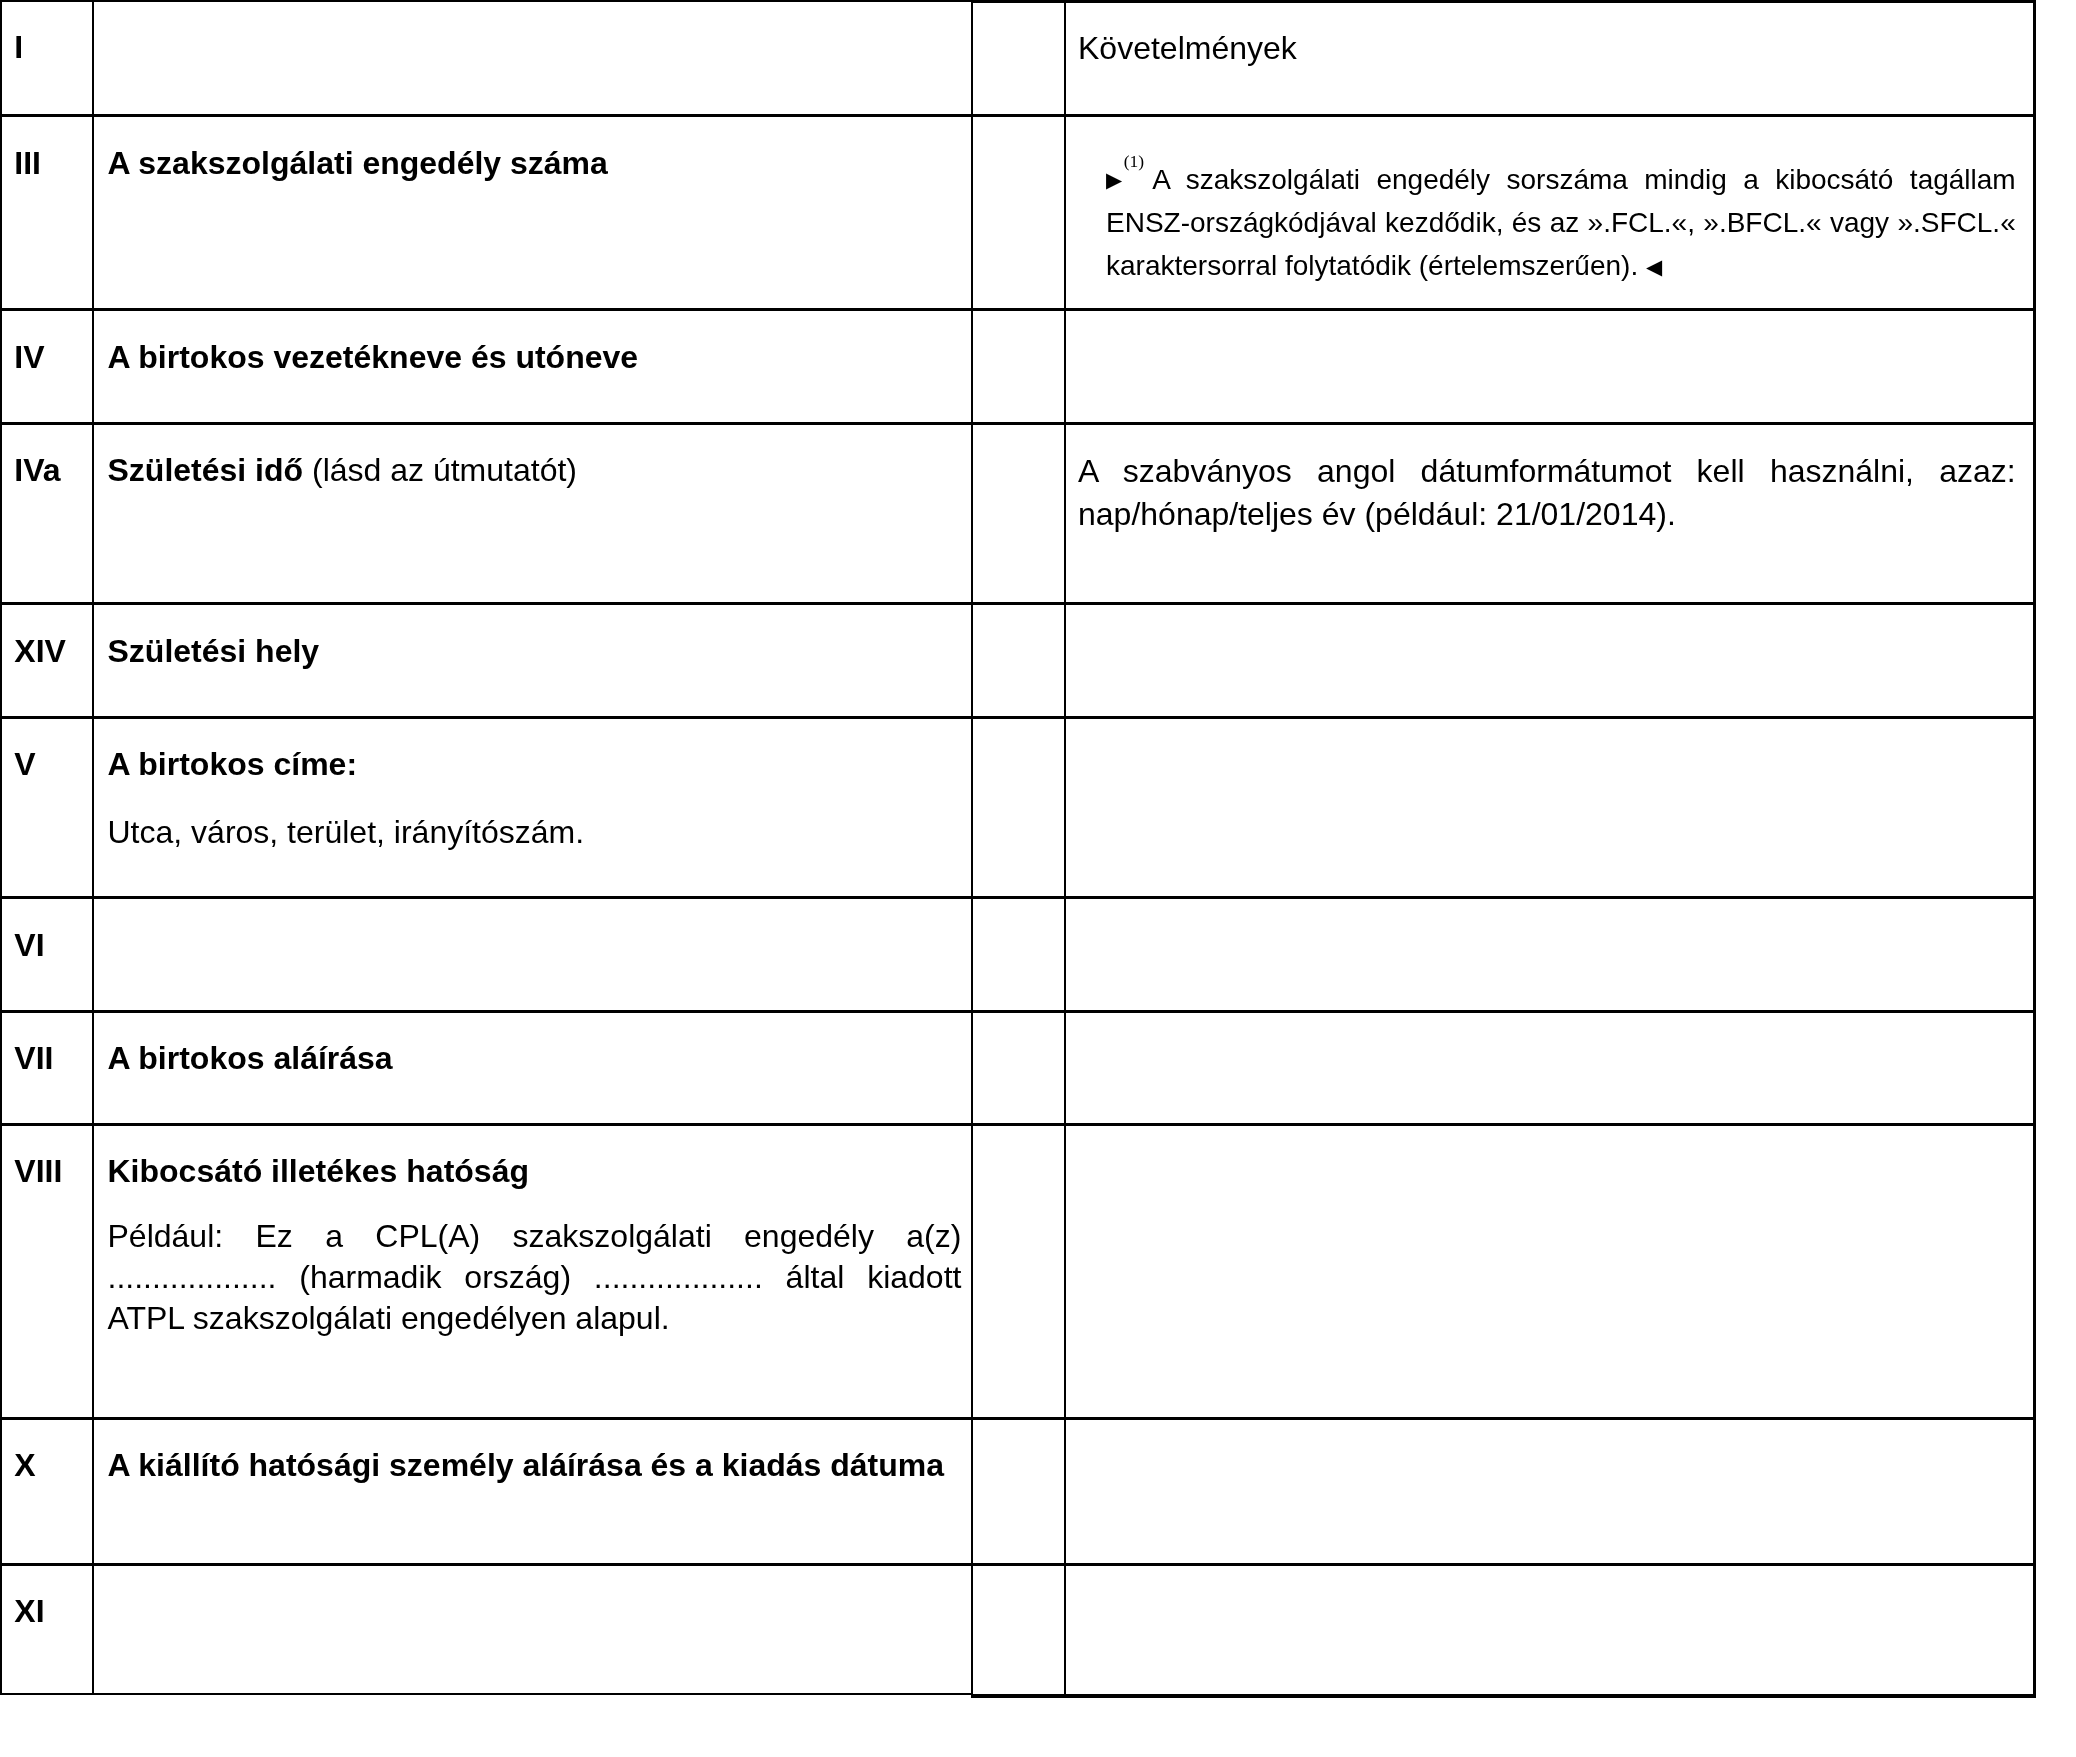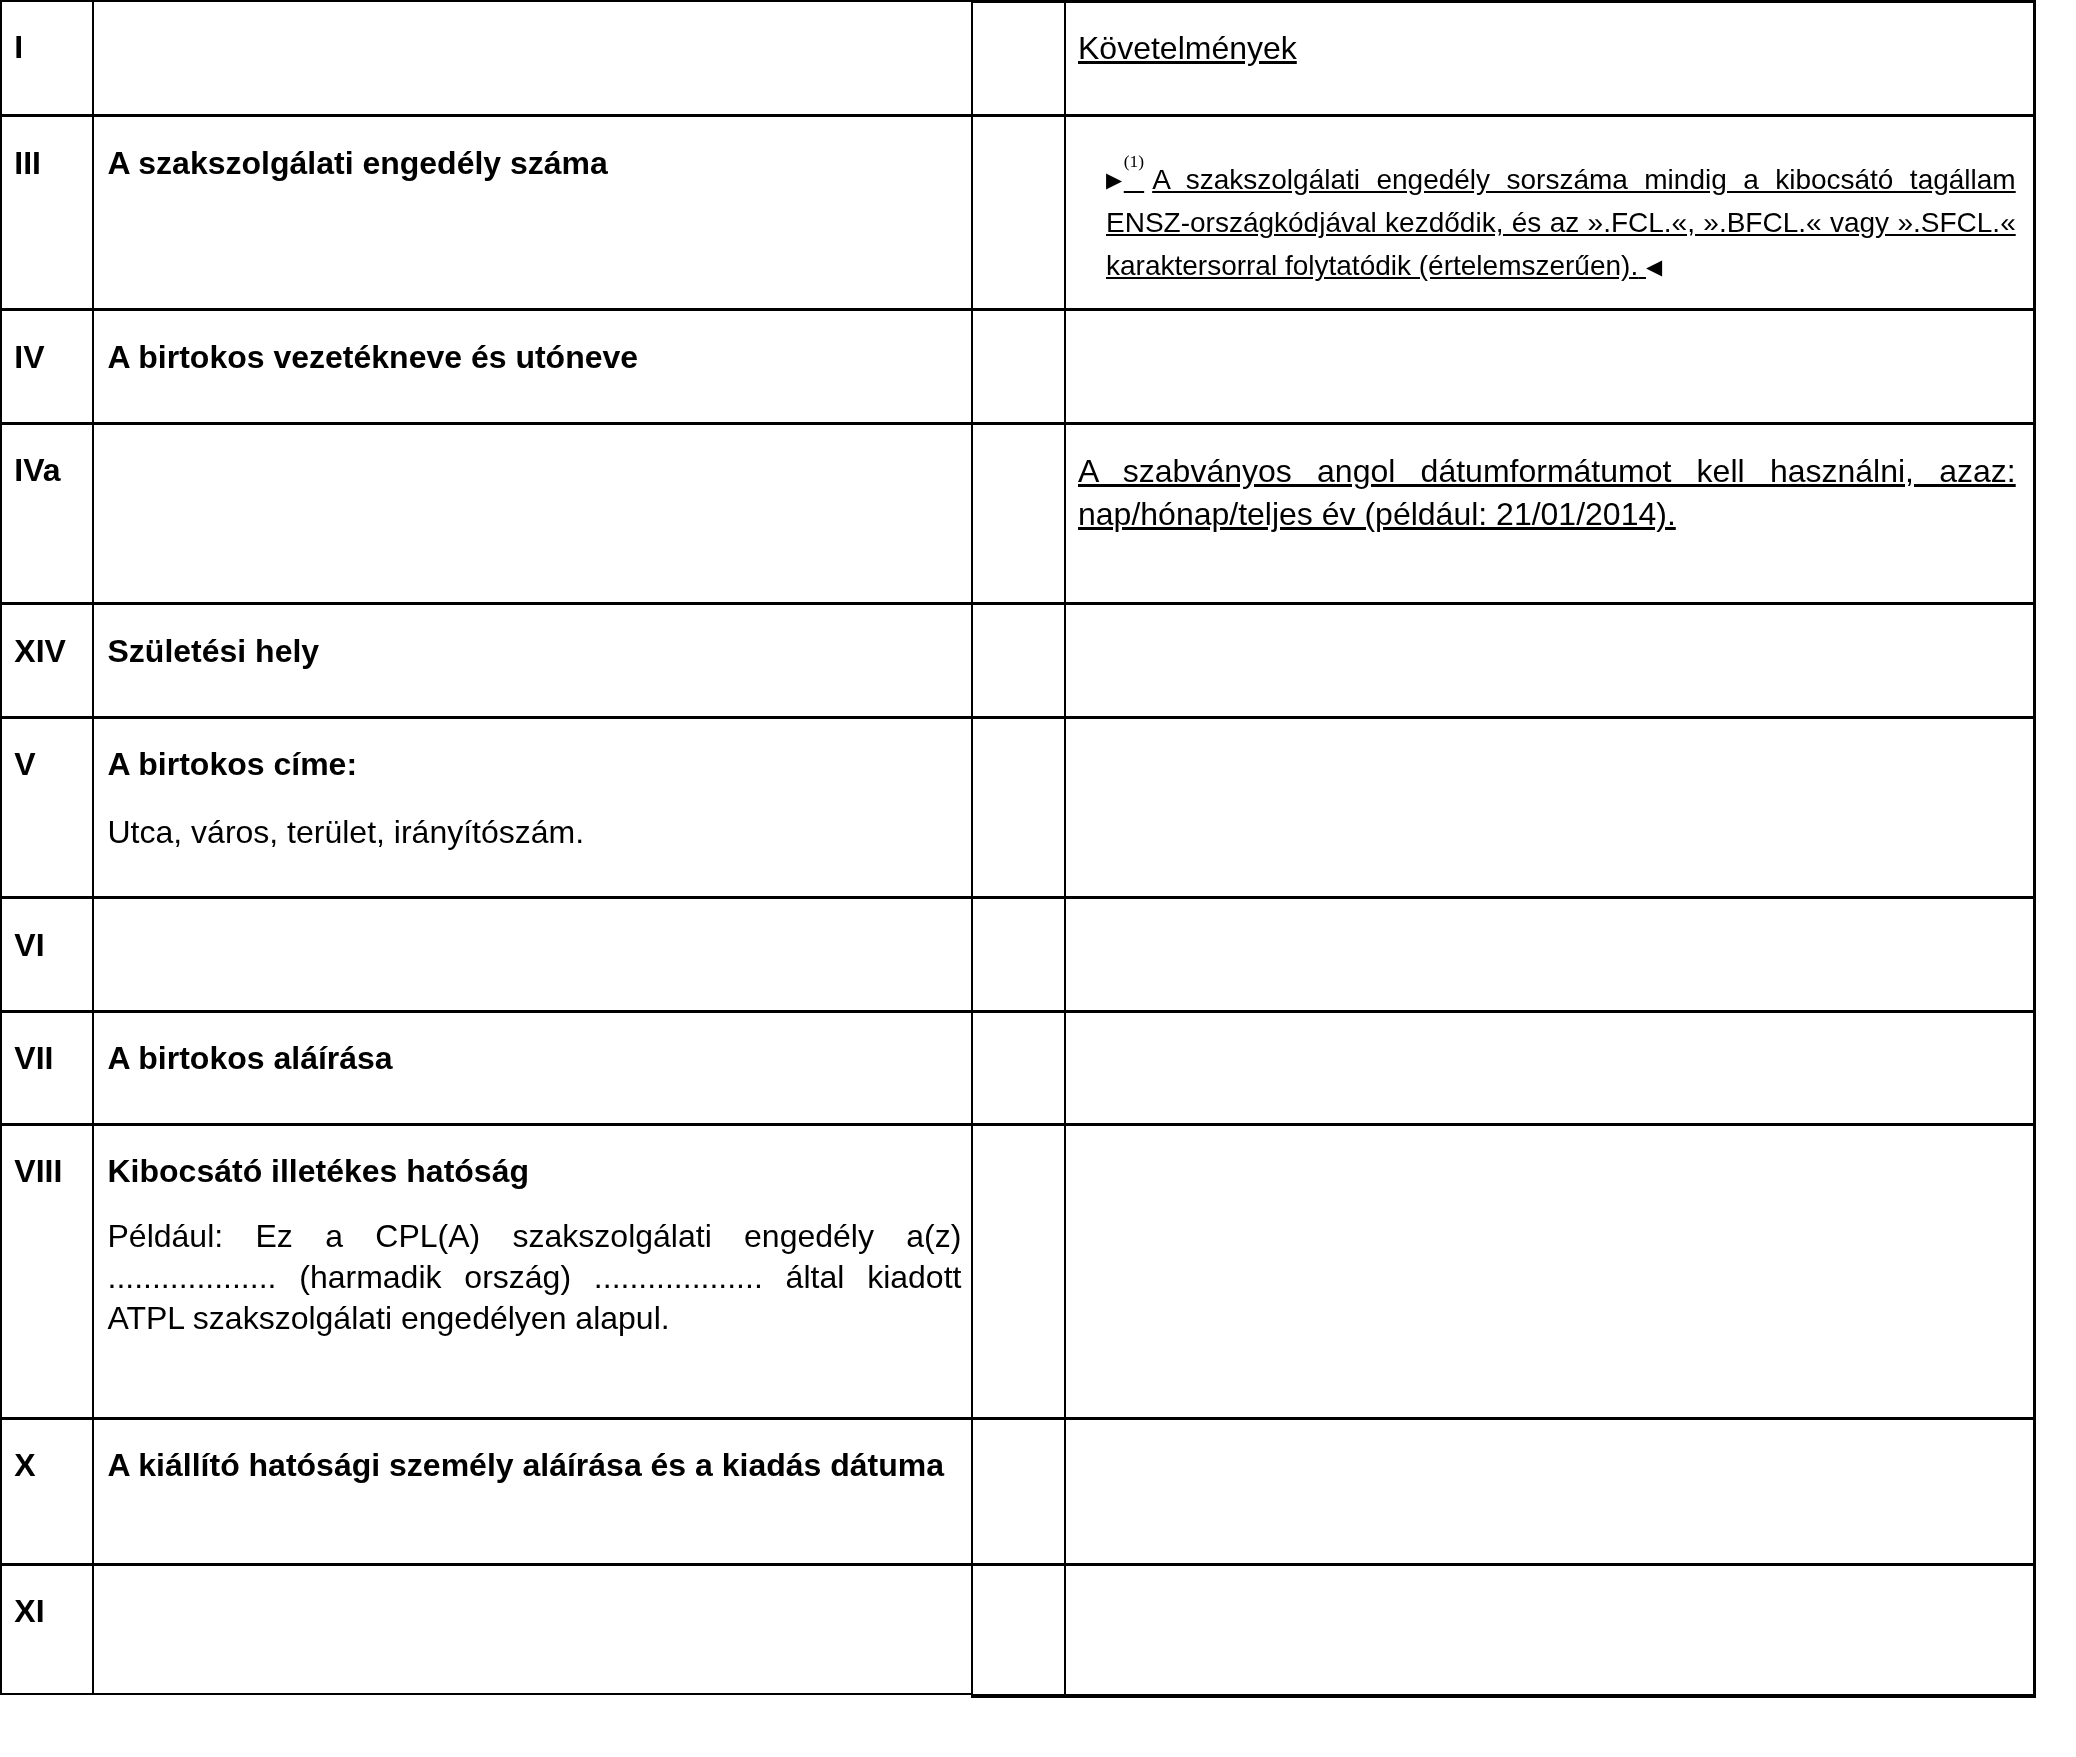--- a/index.html
+++ b/index.html
@@ -5,21 +5,21 @@
     html, body { margin: 0; padding: 0; background: #ffffff; }
     body { width: 2077px; height: 1757px; position: relative; overflow: hidden;
            font-family: "Liberation Sans", sans-serif; color: #000000; }
     .doc { position: absolute; left: 0; top: 0; width: 2077px; height: 1757px; }
     .hline, .vline { position: absolute; background: #000; }
     .row { position: absolute; left: 0; width: 2037px; }
     .cell { position: absolute; top: 0; bottom: 0; box-sizing: border-box; }
     .c-num { left: 0; width: 92px; padding: 27px 0 0 14.3px; }
     .c-label { left: 94px; width: 877px; padding: 27px 9.6px 0 13.5px; }
     .c-blank { left: 972px; width: 92px; }
-    .c-req { left: 1066px; width: 964px; padding: 27px 14.3px 0 12px; text-decoration: underline; }
+    .c-req { left: 1066px; width: 964px; padding: 27px 14.3px 0 12px; }
     .num { font-weight: bold; font-size: 32px; line-height: 41px; display: block; }
     .label { font-size: 32px; line-height: 41px; text-align: justify; display: block; }
     .label b { font-weight: bold; }
     .sub { font-size: 32px; line-height: 41px; text-align: justify; display: block; margin-top: 27px; }
     .req { font-size: 32px; line-height: 43px; text-align: justify; display: block; }
     .req.small { font-size: 28px; line-height: 43px; margin-left: 28px; }
     .marker { display: inline-block; font-size: 21px; vertical-align: 1.6px; }
     .sup { font-family: "Liberation Serif", serif; font-size: 17.5px; vertical-align: 22px; margin-left: 1.6px; margin-right: 8px; }
   </style>
 </head>
@@ -80,20 +80,23 @@
     <div class="cell c-label">
       <span class="label"><b>A birtokos vezetékneve és utóneve</b></span>
     </div>
     <div class="cell c-blank"></div>
     <div class="cell c-req"></div>
   </div>
 
   <div class="row" style="top:423px;height:181px;">
     <div class="cell c-num">
       <span class="num">IVa</span>
+    </div>
+    <div class="cell c-label">
+      <span class="label"><b>Születési idő</b><span> (lásd az útmutatót)</span></span>
     </div>
     <div class="cell c-blank"></div>
     <div class="cell c-req">
       <span class="req">A szabványos angol dátumformátumot kell használni, azaz: nap/hónap/teljes év (például: 21/01/2014).</span>
     </div>
   </div>
 
   <div class="row" style="top:604px;height:113px;">
     <div class="cell c-num">
       <span class="num">XIV</span>

